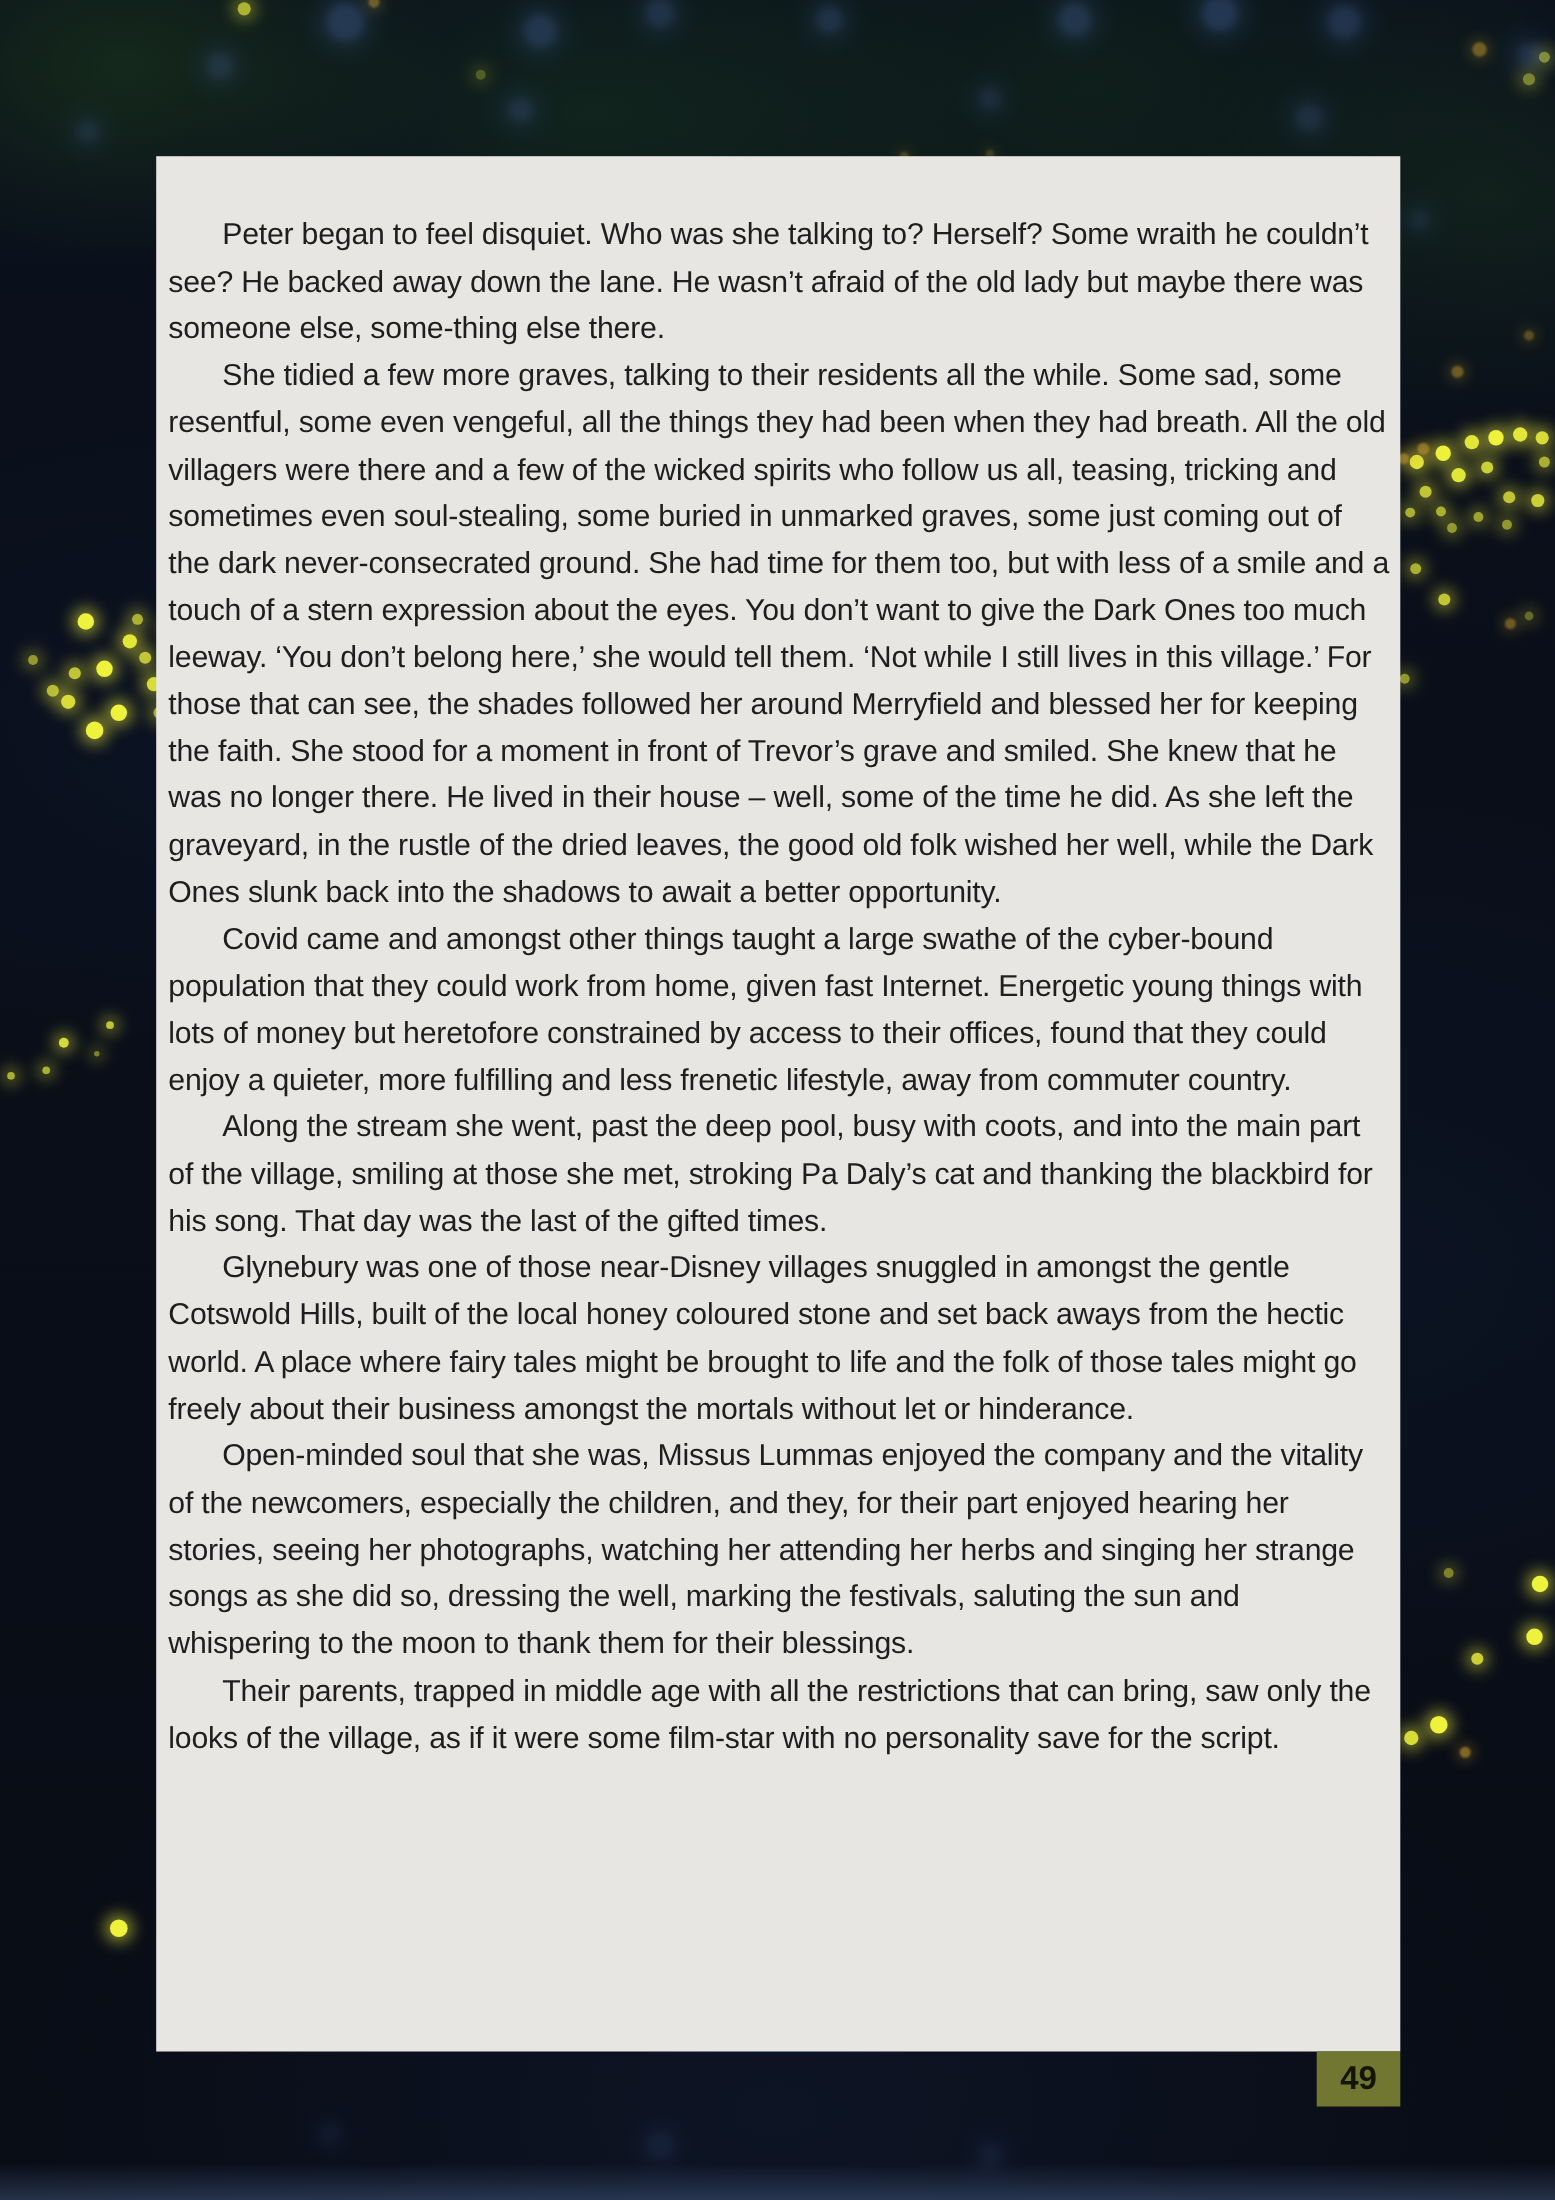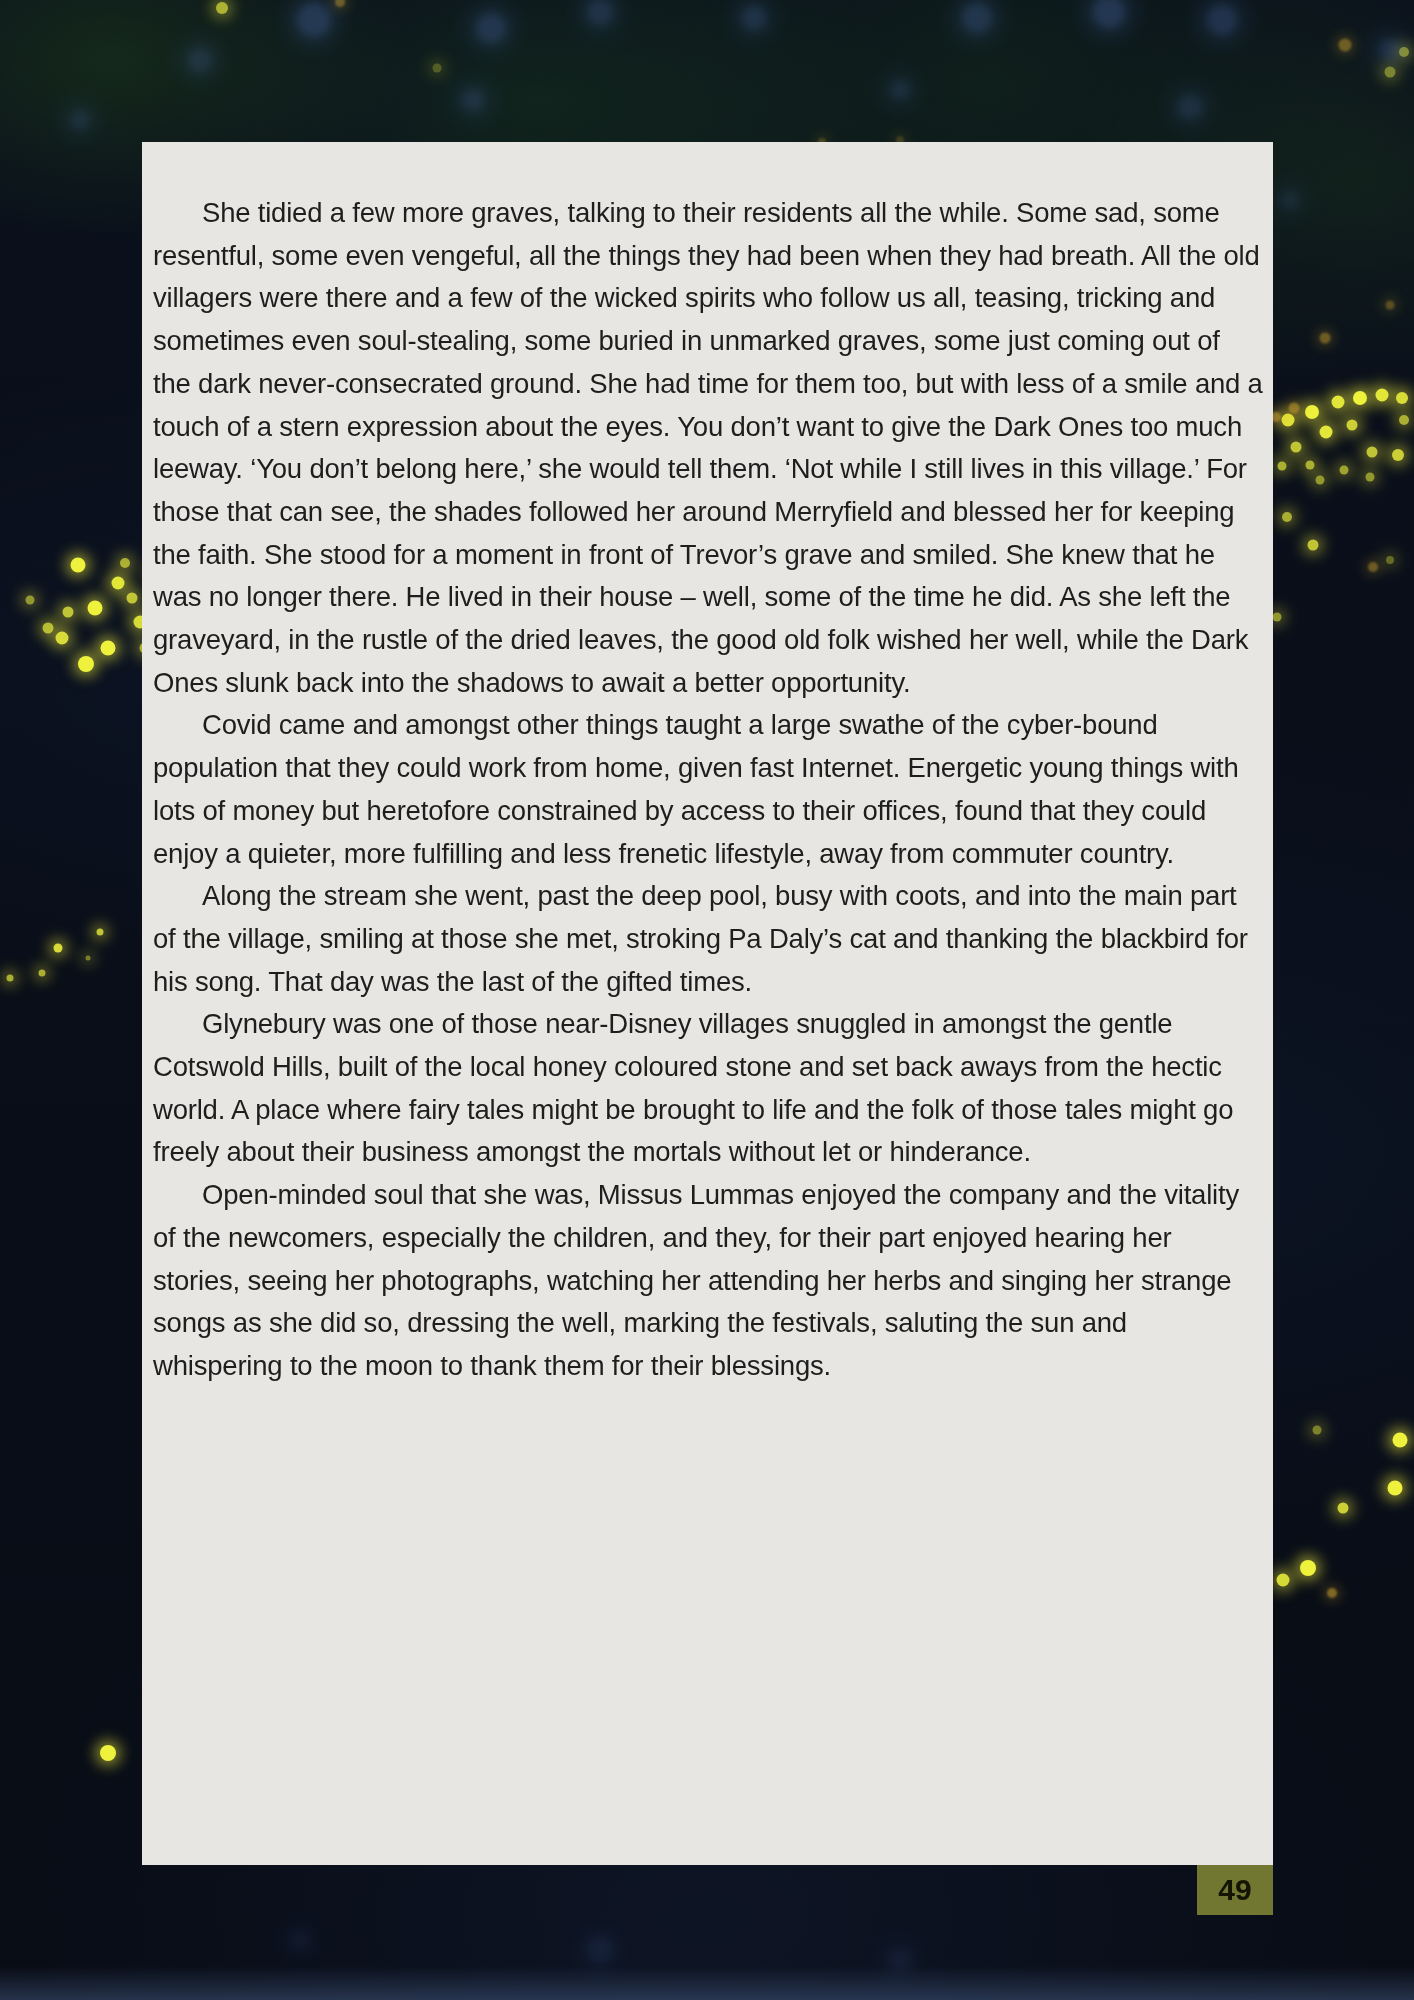--- a/index.html
+++ b/index.html
@@ -154,22 +154,24 @@
     <div class="dot ff-b" style="left: 1190px; top: 107px; width: 24px; height: 24px; opacity: 0.35;"></div>
     <div class="dot ff-b" style="left: 1050px; top: 330px; width: 18px; height: 18px; opacity: 0.25;"></div>
     <div class="dot ff-b" style="left: 1290px; top: 200px; width: 18px; height: 18px; opacity: 0.25;"></div>
     <div class="dot ff-b" style="left: 900px; top: 90px; width: 20px; height: 20px; opacity: 0.3;"></div>
     <div class="dot ff-b" style="left: 600px; top: 1950px; width: 26px; height: 26px; opacity: 0.2;"></div>
     <div class="dot ff-b" style="left: 900px; top: 1960px; width: 22px; height: 22px; opacity: 0.18;"></div>
     <div class="dot ff-b" style="left: 300px; top: 1940px; width: 20px; height: 20px; opacity: 0.15;"></div>
   </div>
 
 <div class="book-page">
+  <p class="para">Peter began to feel disquiet. Who was she talking to? Herself? Some wraith he couldn’t see? He backed away down the lane. He wasn’t afraid of the old lady but maybe there was someone else, some-thing else there.</p>
   <p class="para">She tidied a few more graves, talking to their residents all the while. Some sad, some resentful, some even vengeful, all the things they had been when they had breath. All the old villagers were there and a few of the wicked spirits who follow us all, teasing, tricking and sometimes even soul-stealing, some buried in unmarked graves, some just coming out of the dark never-consecrated ground. She had time for them too, but with less of a smile and a touch of a stern expression about the eyes. You don’t want to give the Dark Ones too much leeway. ‘You don’t belong here,’ she would tell them. ‘Not while I still lives in this village.’ For those that can see, the shades followed her around Merryfield and blessed her for keeping the faith. She stood for a moment in front of Trevor’s grave and smiled. She knew that he was no longer there. He lived in their house – well, some of the time he did. As she left the graveyard, in the rustle of the dried leaves, the good old folk wished her well, while the Dark Ones slunk back into the shadows to await a better opportunity.</p>
   <p class="para">Covid came and amongst other things taught a large swathe of the cyber-bound population that they could work from home, given fast Internet. Energetic young things with lots of money but heretofore constrained by access to their offices, found that they could enjoy a quieter, more fulfilling and less frenetic lifestyle, away from commuter country.</p>
   <p class="para">Along the stream she went, past the deep pool, busy with coots, and into the main part of the village, smiling at those she met, stroking Pa Daly’s cat and thanking the blackbird for his song. That day was the last of the gifted times.</p>
   <p class="para">Glynebury was one of those near-Disney villages snuggled in amongst the gentle Cotswold Hills, built of the local honey coloured stone and set back aways from the hectic world. A place where fairy tales might be brought to life and the folk of those tales might go freely about their business amongst the mortals without let or hinderance.</p>
   <p class="para">Open-minded soul that she was, Missus Lummas enjoyed the company and the vitality of the newcomers, especially the children, and they, for their part enjoyed hearing her stories, seeing her photographs, watching her attending her herbs and singing her strange songs as she did so, dressing the well, marking the festivals, saluting the sun and whispering to the moon to thank them for their blessings.</p>
+  <p class="para">Their parents, trapped in middle age with all the restrictions that can bring, saw only the looks of the village, as if it were some film-star with no personality save for the script.</p>
 </div>
 
 <div class="page-number-badge">
   <span>49</span>
 </div>
 
 </body></html>

